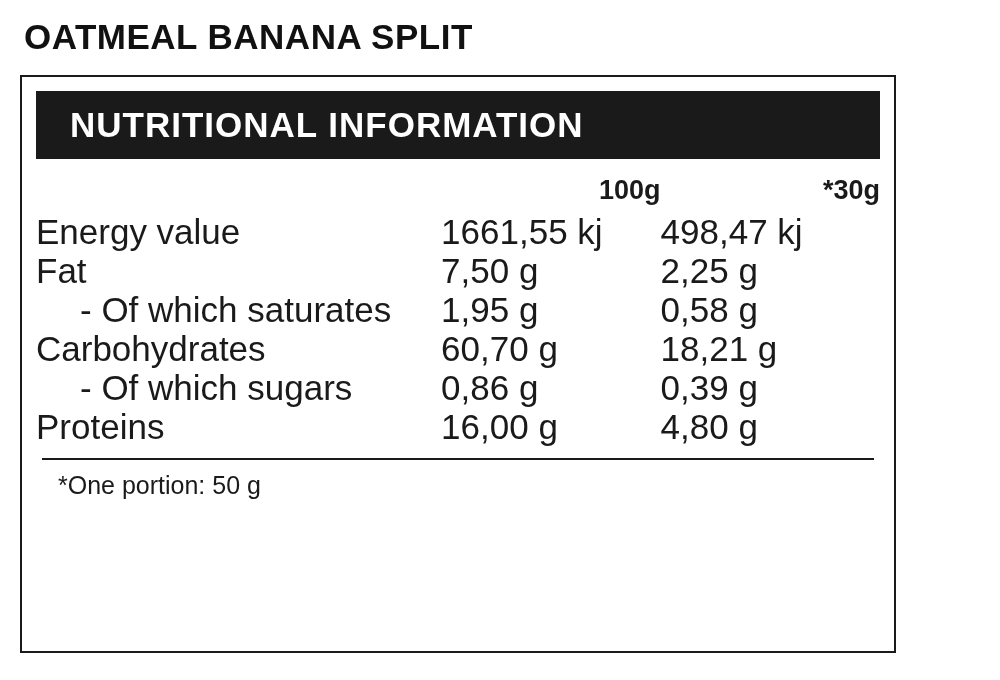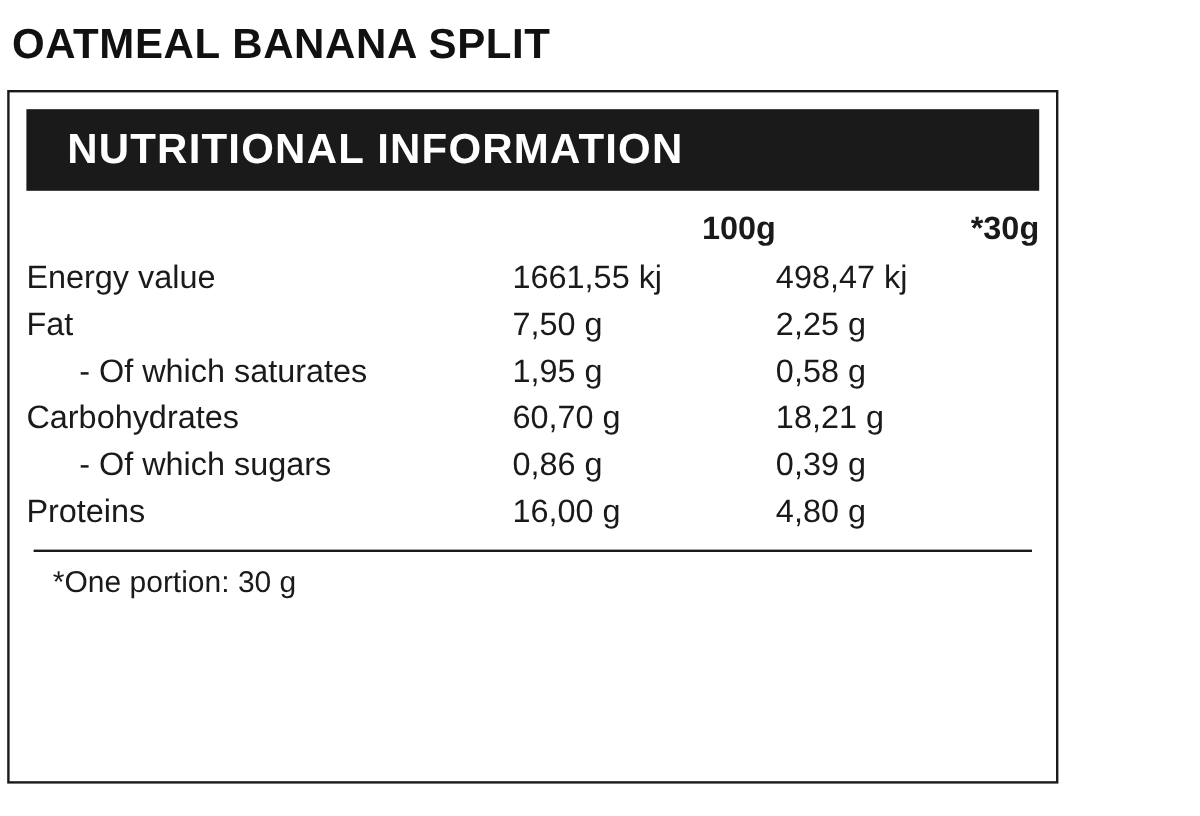--- a/index.html
+++ b/index.html
@@ -12,21 +12,21 @@
     height: 680px;
     font-family: "Liberation Sans", sans-serif;
     color: #1a1a1a;
     position: relative;
     overflow: hidden;
   }
   .page {
     width: 1000px;
     height: 680px;
     box-sizing: border-box;
-    padding: 18px 14px 10px 6px;
+    padding: 18px 14px 10px 20px;
   }
   .product-title {
     font-size: 35px;
     font-weight: bold;
     letter-spacing: 0.5px;
     color: #111111;
     margin: 0 0 18px 4px;
     line-height: 1.1;
   }
   .panel {
@@ -58,21 +58,21 @@
     margin-top: 12px;
     table-layout: fixed;
   }
   table.nutrition col.c-label { width: 48%; }
   table.nutrition col.c-100 { width: 26%; }
   table.nutrition col.c-portion { width: 26%; }
 
   table.nutrition th,
   table.nutrition td {
     padding: 0;
-    font-size: 27px;
+    font-size: 35px;
     line-height: 39px;
     vertical-align: baseline;
   }
   table.nutrition thead th {
     font-weight: bold;
     font-size: 27px;
     text-align: right;
     padding-bottom: 2px;
   }
   table.nutrition thead th.label-head {
@@ -172,16 +172,16 @@
           <td class="val portion">4,80 g</td>
         </tr>
 
 
 
       </tbody>
     </table>
 
     <div class="rule"></div>
 
-    <div class="footnote">*One portion: 30 g</div>
+    <div class="footnote">*One portion: 50 g</div>
 
   </div>
 </div>
 
 </body></html>

